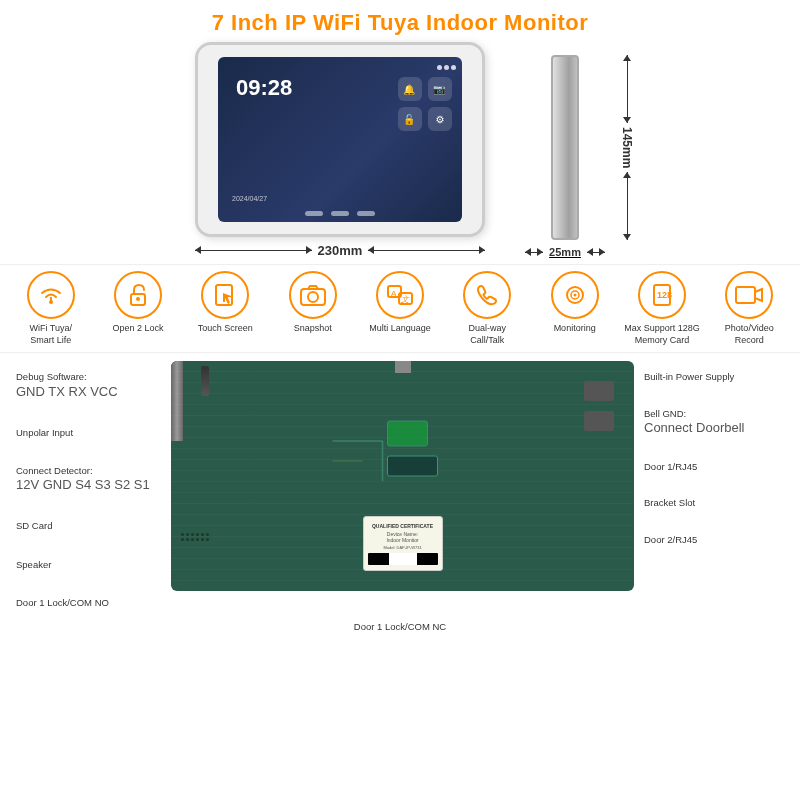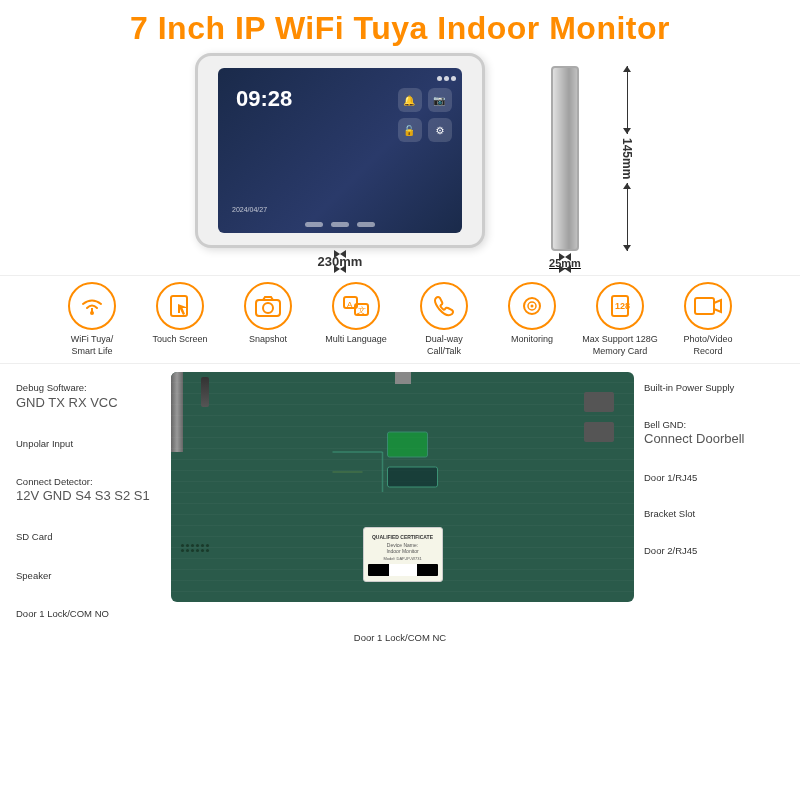--- a/index.html
+++ b/index.html
@@ -7,21 +7,21 @@
       width: 800px;
       height: 800px;
       background: #ffffff;
       font-family: Arial, sans-serif;
       overflow: hidden;
     }
 
     
     .page-title {
       text-align: center;
-      font-size: 32px;
+      font-size: 22px;
       font-weight: bold;
       color: #ff8c00;
       padding: 10px 0 6px 0;
       letter-spacing: 0.5px;
     }
 
     
     .device-section {
       display: flex;
       justify-content: center;
@@ -127,21 +127,20 @@
       background: rgba(255,255,255,0.5);
       border-radius: 3px;
     }
 
     
     .dim-width {
       display: flex;
       align-items: center;
       margin-top: 6px;
       width: 290px;
-      flex-direction: column;
     }
 
     .dim-line {
       flex: 1;
       height: 1px;
       background: #333;
       position: relative;
     }
 
     .dim-line::before {
@@ -478,20 +477,30 @@
       <svg width="26" height="20" viewBox="0 0 26 20">
           <path d="M13 16 Q13 14 13 12" stroke="#ff8c00" stroke-width="2" fill="none"></path>
           <path d="M8 12 Q13 7 18 12" stroke="#ff8c00" stroke-width="2" fill="none" stroke-linecap="round"></path>
           <path d="M4 8 Q13 1 22 8" stroke="#ff8c00" stroke-width="2" fill="none" stroke-linecap="round"></path>
           <circle cx="13" cy="17" r="2" fill="#ff8c00"></circle>
         </svg>
     </div>
     <span class="feature-label">WiFi Tuya/<br>Smart Life</span>
   </div>
 
+  <div class="feature-item">
+    <div class="feature-icon-circle">
+      <svg width="26" height="26" viewBox="0 0 26 26">
+          <rect x="6" y="12" width="14" height="11" rx="2" fill="none" stroke="#ff8c00" stroke-width="2"></rect>
+          <path d="M9 12 V8 Q9 3 14 3 Q19 3 19 8" fill="none" stroke="#ff8c00" stroke-width="2" stroke-linecap="round"></path>
+          <circle cx="13" cy="17" r="2" fill="#ff8c00"></circle>
+        </svg>
+    </div>
+    <span class="feature-label">Open 2 Lock</span>
+  </div>
 
   <div class="feature-item">
     <div class="feature-icon-circle">
       <svg width="26" height="26" viewBox="0 0 26 26">
           <rect x="4" y="3" width="16" height="20" rx="2" fill="none" stroke="#ff8c00" stroke-width="2"></rect>
           <path d="M13 16 L16 22 L18 21 L15.5 15 L19 15 L19 14 L11 11 L11 20 L13 20Z" fill="#ff8c00"></path>
         </svg>
     </div>
     <span class="feature-label">Touch Screen</span>
   </div>

